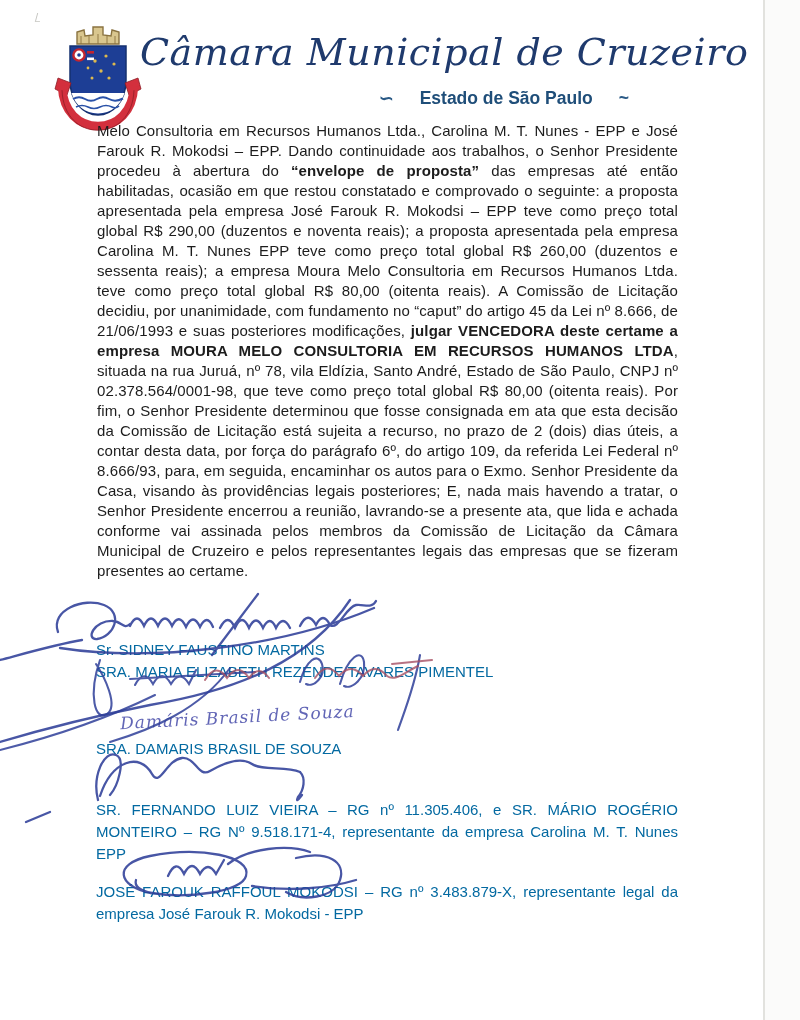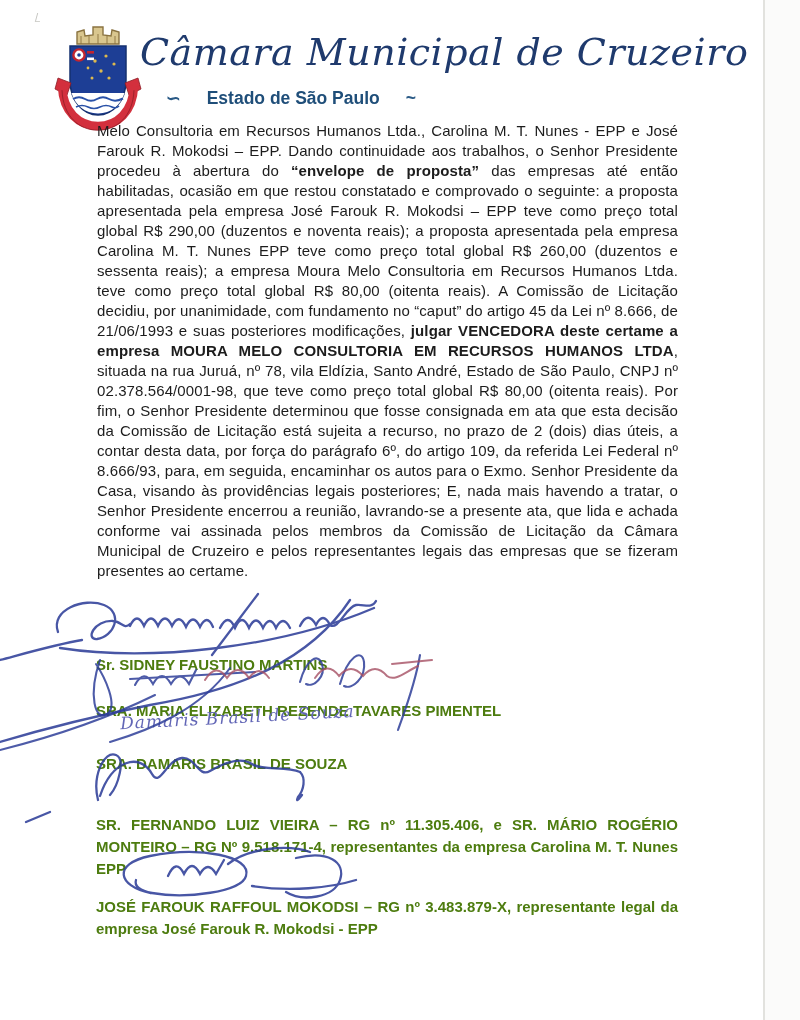--- a/index.html
+++ b/index.html
@@ -31,40 +31,40 @@
     text-align:center;
     font-family:"DejaVu Serif", serif;
     font-style:italic;
     font-size:38px;
     color:#1f3a6d;
     letter-spacing:0.5px;
     white-space:nowrap;
   }
   .subtitle {
     position:absolute; left:140px; top:88px; width:515px;
-    text-align:left;
+    text-align:right;
     font-size:17.5px; font-weight:700; color:#1f4e79;
   }
   .subtitle .mark { font-weight:700; padding:0 26px; color:#2a5a86; }
   .body-par {
     position:absolute; left:97px; top:121px; width:581px;
     font-size:15px; line-height:20px;
     text-align:justify;
     color:#1c1c1c;
     letter-spacing:0.1px;
   }
   .body-par .bold { font-weight:700; }
   .body-par .italic { }
   .sig-label {
     position:absolute; left:96px; width:582px;
-    font-size:15px; font-weight:700; color:#4d7c0f;
-    line-height:22px; text-align:justify;margin-top:15px;
+    font-size:15px; font-weight:400; color:#0369a1;
+    line-height:22px; text-align:justify;
   }
   .sig1 { top:639px; }
-  .sig2 { top:685px; }
+  .sig2 { top:661px; }
   .sig3 { top:738px; }
   .sig4 { top:799px; }
   .sig5 { top:881px; }
   .handwriting {
     position:absolute; left:120px; top:707px;
     font-family:"DejaVu Serif", serif; font-style:italic;
     font-size:17px; color:#6266b6;
     transform:rotate(-3deg);
     letter-spacing:1px;
     white-space:nowrap;
@@ -124,21 +124,21 @@
 <div class="subtitle">
   <span class="mark">∽</span><span>Estado de São Paulo</span><span class="mark">~</span>
 </div>
 
 <div class="body-par"><span>Melo Consultoria em Recursos Humanos Ltda., Carolina M. T. Nunes - EPP e José Farouk R. Mokodsi – EPP. Dando continuidade aos trabalhos, o Senhor Presidente procedeu à abertura do </span><span class="bold">“envelope de proposta”</span><span> das empresas até então habilitadas, ocasião em que restou constatado e comprovado o seguinte: a proposta apresentada pela empresa José Farouk R. Mokodsi – EPP teve como preço total global R$ 290,00 (duzentos e noventa reais); a proposta apresentada pela empresa Carolina M. T. Nunes EPP teve como preço total global R$ 260,00 (duzentos e sessenta reais); a empresa Moura Melo Consultoria em Recursos Humanos Ltda. teve como preço total global R$ 80,00 (oitenta reais). A Comissão de Licitação decidiu, por unanimidade, com fundamento no </span><span class="italic">“caput”</span><span> do artigo 45 da Lei nº 8.666, de 21/06/1993 e suas posteriores modificações, </span><span class="bold">julgar VENCEDORA deste certame a empresa MOURA MELO CONSULTORIA EM RECURSOS HUMANOS LTDA</span><span>, situada na rua Juruá, nº 78, vila Eldízia, Santo André, Estado de São Paulo, CNPJ nº 02.378.564/0001-98, que teve como preço total global R$ 80,00 (oitenta reais). Por fim, o Senhor Presidente determinou que fosse consignada em ata que esta decisão da Comissão de Licitação está sujeita a recurso, no prazo de 2 (dois) dias úteis, a contar desta data, por força do parágrafo 6º, do artigo 109, da referida Lei Federal nº 8.666/93, para, em seguida, encaminhar os autos para o Exmo. Senhor Presidente da Casa, visando às providências legais posteriores; E, nada mais havendo a tratar, o Senhor Presidente encerrou a reunião, lavrando-se a presente ata, que lida e achada conforme vai assinada pelos membros da Comissão de Licitação da Câmara Municipal de Cruzeiro e pelos representantes legais das empresas que se fizeram presentes ao certame.</span></div>
 
 <div class="sig-label sig1">Sr. SIDNEY FAUSTINO MARTINS</div>
 <div class="sig-label sig2">SRA. MARIA ELIZABETH REZENDE TAVARES PIMENTEL</div>
 <div class="handwriting">Damáris Brasil de Souza</div>
 <div class="sig-label sig3">SRA. DAMARIS BRASIL DE SOUZA</div>
-<div class="sig-label sig4">SR. FERNANDO LUIZ VIEIRA – RG nº 11.305.406, e SR. MÁRIO ROGÉRIO MONTEIRO – RG Nº 9.518.171-4, representantes da empresa Carolina M. T. Nunes EPP</div>
+<div class="sig-label sig4">SR. FERNANDO LUIZ VIEIRA – RG nº 11.305.406, e SR. MÁRIO ROGÉRIO MONTEIRO – RG Nº 9.518.171-4, representante da empresa Carolina M. T. Nunes EPP</div>
 <div class="sig-label sig5">JOSÉ FAROUK RAFFOUL MOKODSI – RG nº 3.483.879-X, representante legal da empresa José Farouk R. Mokodsi - EPP</div>
 
 <svg class="ink-overlay" viewBox="0 0 800 1020">
 
   <g fill="none" stroke="#2f3f99" stroke-width="2.3" stroke-linecap="round" opacity="0.88">
     <path d="M58,632 C50,610 84,597 104,605 C124,613 114,637 97,639 C85,640 94,620 113,621 C121,621 124,630 130,624"></path>
     <path d="M130,626 Q137,611 144,626 Q151,611 158,626 Q165,611 172,626 Q179,612 186,627 Q193,612 200,627 Q207,613 213,627"></path>
     <path d="M258,594 L212,655"></path>
     <path d="M220,628 Q228,612 235,628 Q242,612 249,628 Q256,613 263,628 Q270,614 276,628 Q283,614 290,628"></path>
     <path d="M300,626 Q308,610 316,625 Q323,611 330,625 C338,631 346,607 356,605 C364,604 372,609 376,601"></path>

